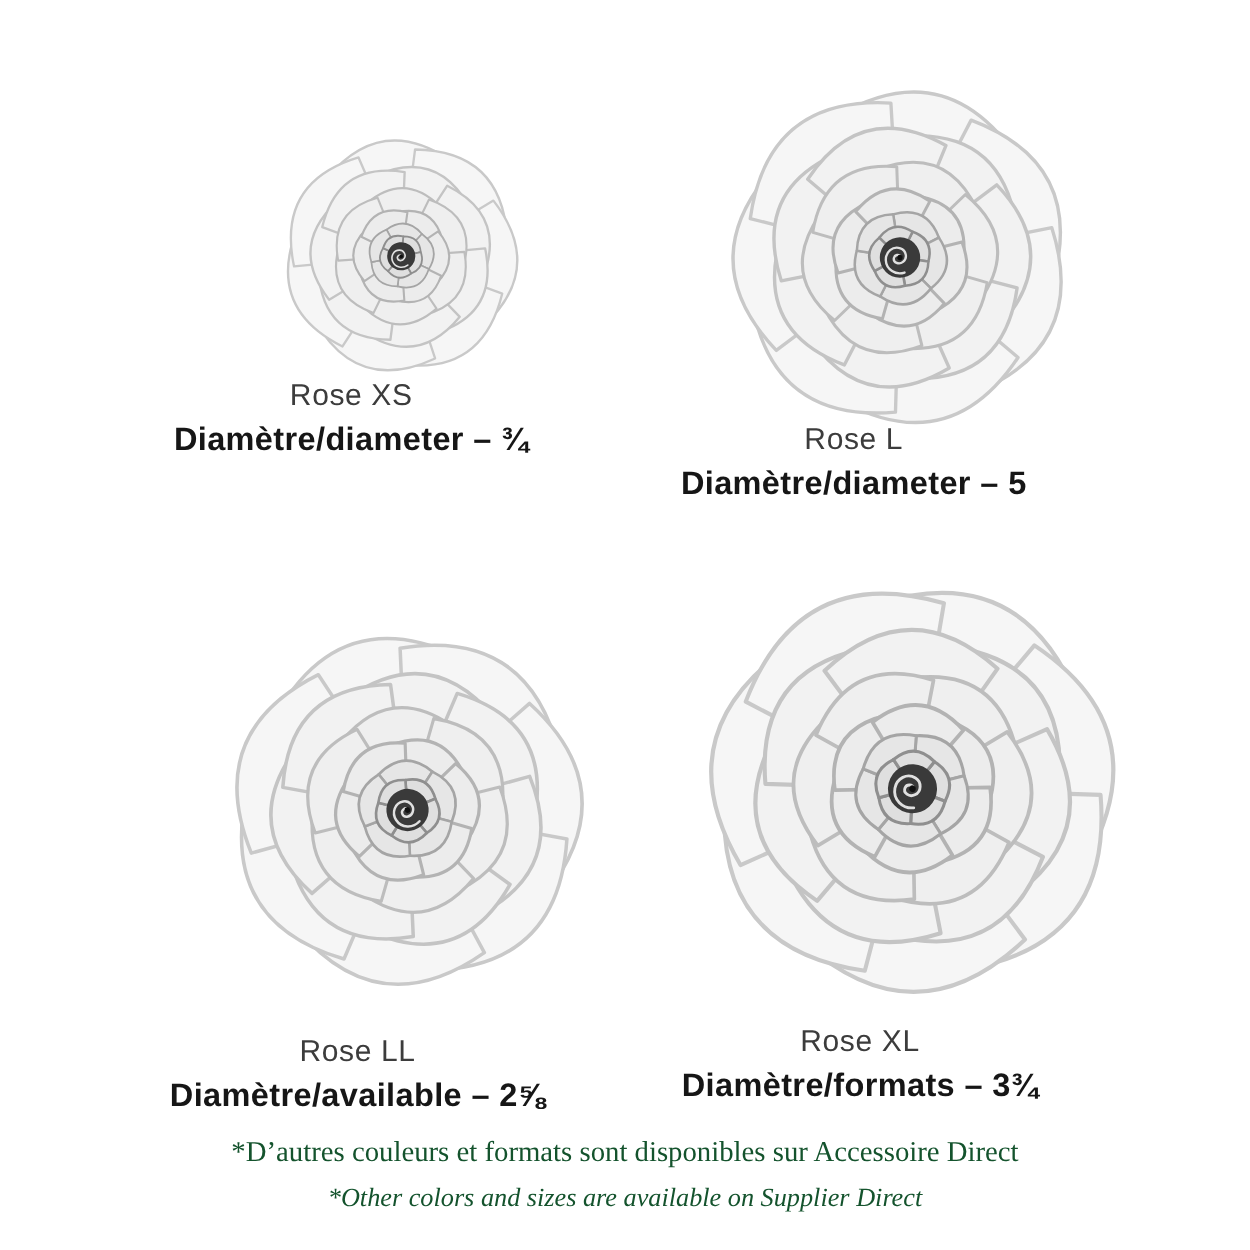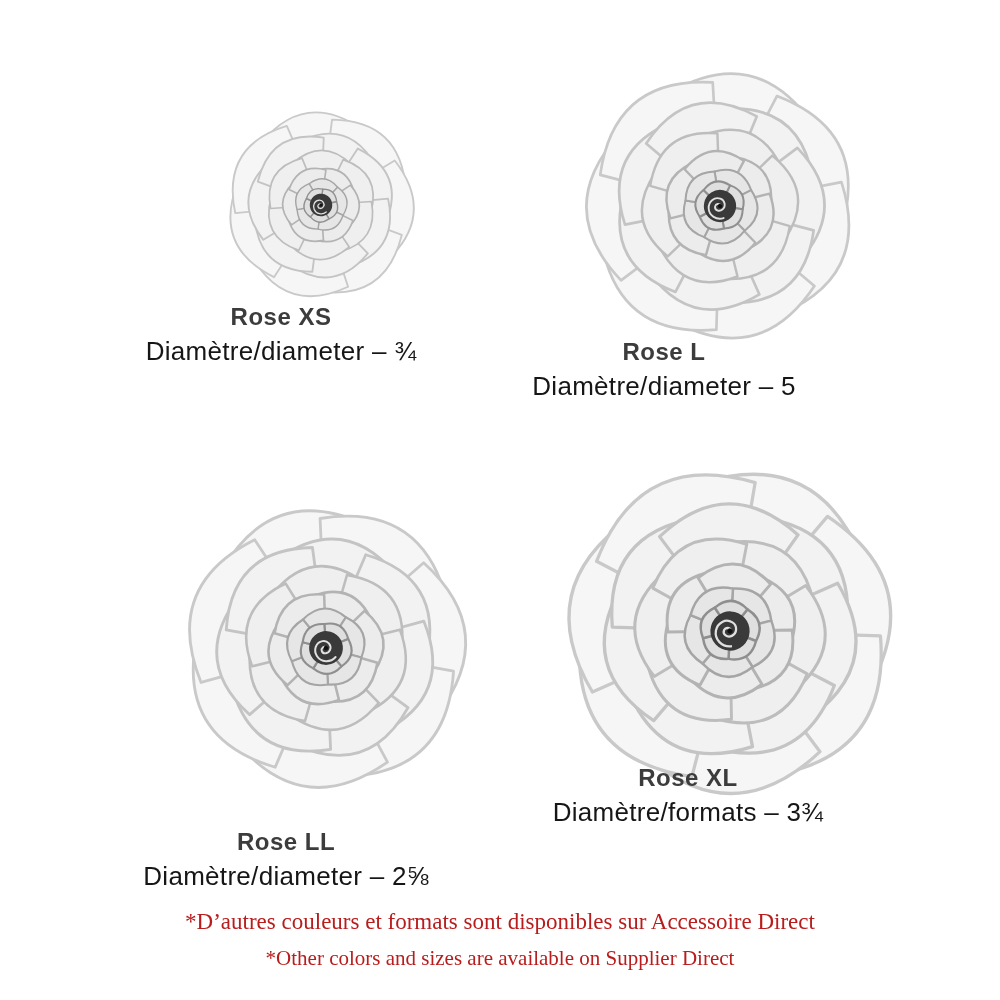--- a/index.html
+++ b/index.html
@@ -9,29 +9,29 @@
     font-family:"Liberation Sans",sans-serif;
   }
   .rose{position:absolute;}
   .rose svg{display:block;width:100%;height:100%;}
   .rose-xs{left:178px;top:86px;width:206px;height:206px;transform:rotate(-8deg);}
   .rose-l{left:532px;top:42px;width:296px;height:296px;transform:rotate(12deg);}
   .rose-ll{left:131px;top:477px;width:310px;height:310px;transform:rotate(-18deg);}
   .rose-xl{left:510px;top:435px;width:360px;height:360px;transform:rotate(25deg);}
   .label{position:absolute;width:400px;text-align:center;}
   .label-xs{left:81px;top:303px;}
-  .label-l{left:464px;top:338px;}
+  .label-l{left:483px;top:338px;}
   .label-ll{left:86px;top:792px;margin-top:36px;}
-  .label-xl{left:488px;top:764px;}
-  .rose-name{font-size:24px;font-weight:700;color:#3c3c3c;letter-spacing:.5px;line-height:1.2;}
-  .rose-dia{font-size:26px;font-weight:400;color:#161616;letter-spacing:.3px;margin-top:4px;line-height:1.2;}
+  .label-xl{left:488px;top:820px;}
+  .rose-name{font-size:24px;font-weight:400;color:#3c3c3c;letter-spacing:.5px;line-height:1.2;}
+  .rose-dia{font-size:26px;font-weight:700;color:#161616;letter-spacing:.3px;margin-top:4px;line-height:1.2;}
   .footer{position:absolute;left:0;top:908px;width:1000px;text-align:center;
-    font-family:"Liberation Serif",serif;color:#b91c1c;}
+    font-family:"Liberation Serif",serif;color:#14532d;}
   .footer-fr{font-size:23px;line-height:1.25;}
-  .footer-en{font-size:21px;margin-top:9px;line-height:1.2;}
+  .footer-en{font-size:21px;font-style:italic;margin-top:9px;line-height:1.2;}
   .defs{position:absolute;width:0;height:0;overflow:hidden;}
 </style>
 </head>
 <body>
 
 <svg class="defs" aria-hidden="true">
   <defs>
     <path id="pA" d="M0 0 L-54.1 -74.4 Q0 -124.2 54.1 -74.4 Z"></path>
     <path id="pB" d="M0 0 L-42.3 -58.2 Q0 -97.2 42.3 -58.2 Z"></path>
     <path id="pC" d="M0 0 L-31.7 -43.7 Q0 -72.9 31.7 -43.7 Z"></path>
@@ -124,21 +124,21 @@
   <div class="label label-xs">
     <div class="rose-name">Rose XS</div>
     <div class="rose-dia">Diamètre/diameter – ¾</div>
   </div>
   <div class="label label-l">
     <div class="rose-name">Rose L</div>
     <div class="rose-dia">Diamètre/diameter – 5</div>
   </div>
   <div class="label label-ll">
     <div class="rose-name">Rose LL</div>
-    <div class="rose-dia">Diamètre/diameter – 2⅝</div>
+    <div class="rose-dia">Diamètre/available – 2⅝</div>
   </div>
   <div class="label label-xl">
     <div class="rose-name">Rose XL</div>
     <div class="rose-dia">Diamètre/formats – 3¾</div>
   </div>
 
   <div class="footer">
     <div class="footer-fr">*D’autres couleurs et formats sont disponibles sur Accessoire Direct</div>
     <div class="footer-en">*Other colors and sizes are available on Supplier Direct</div>
   </div>

